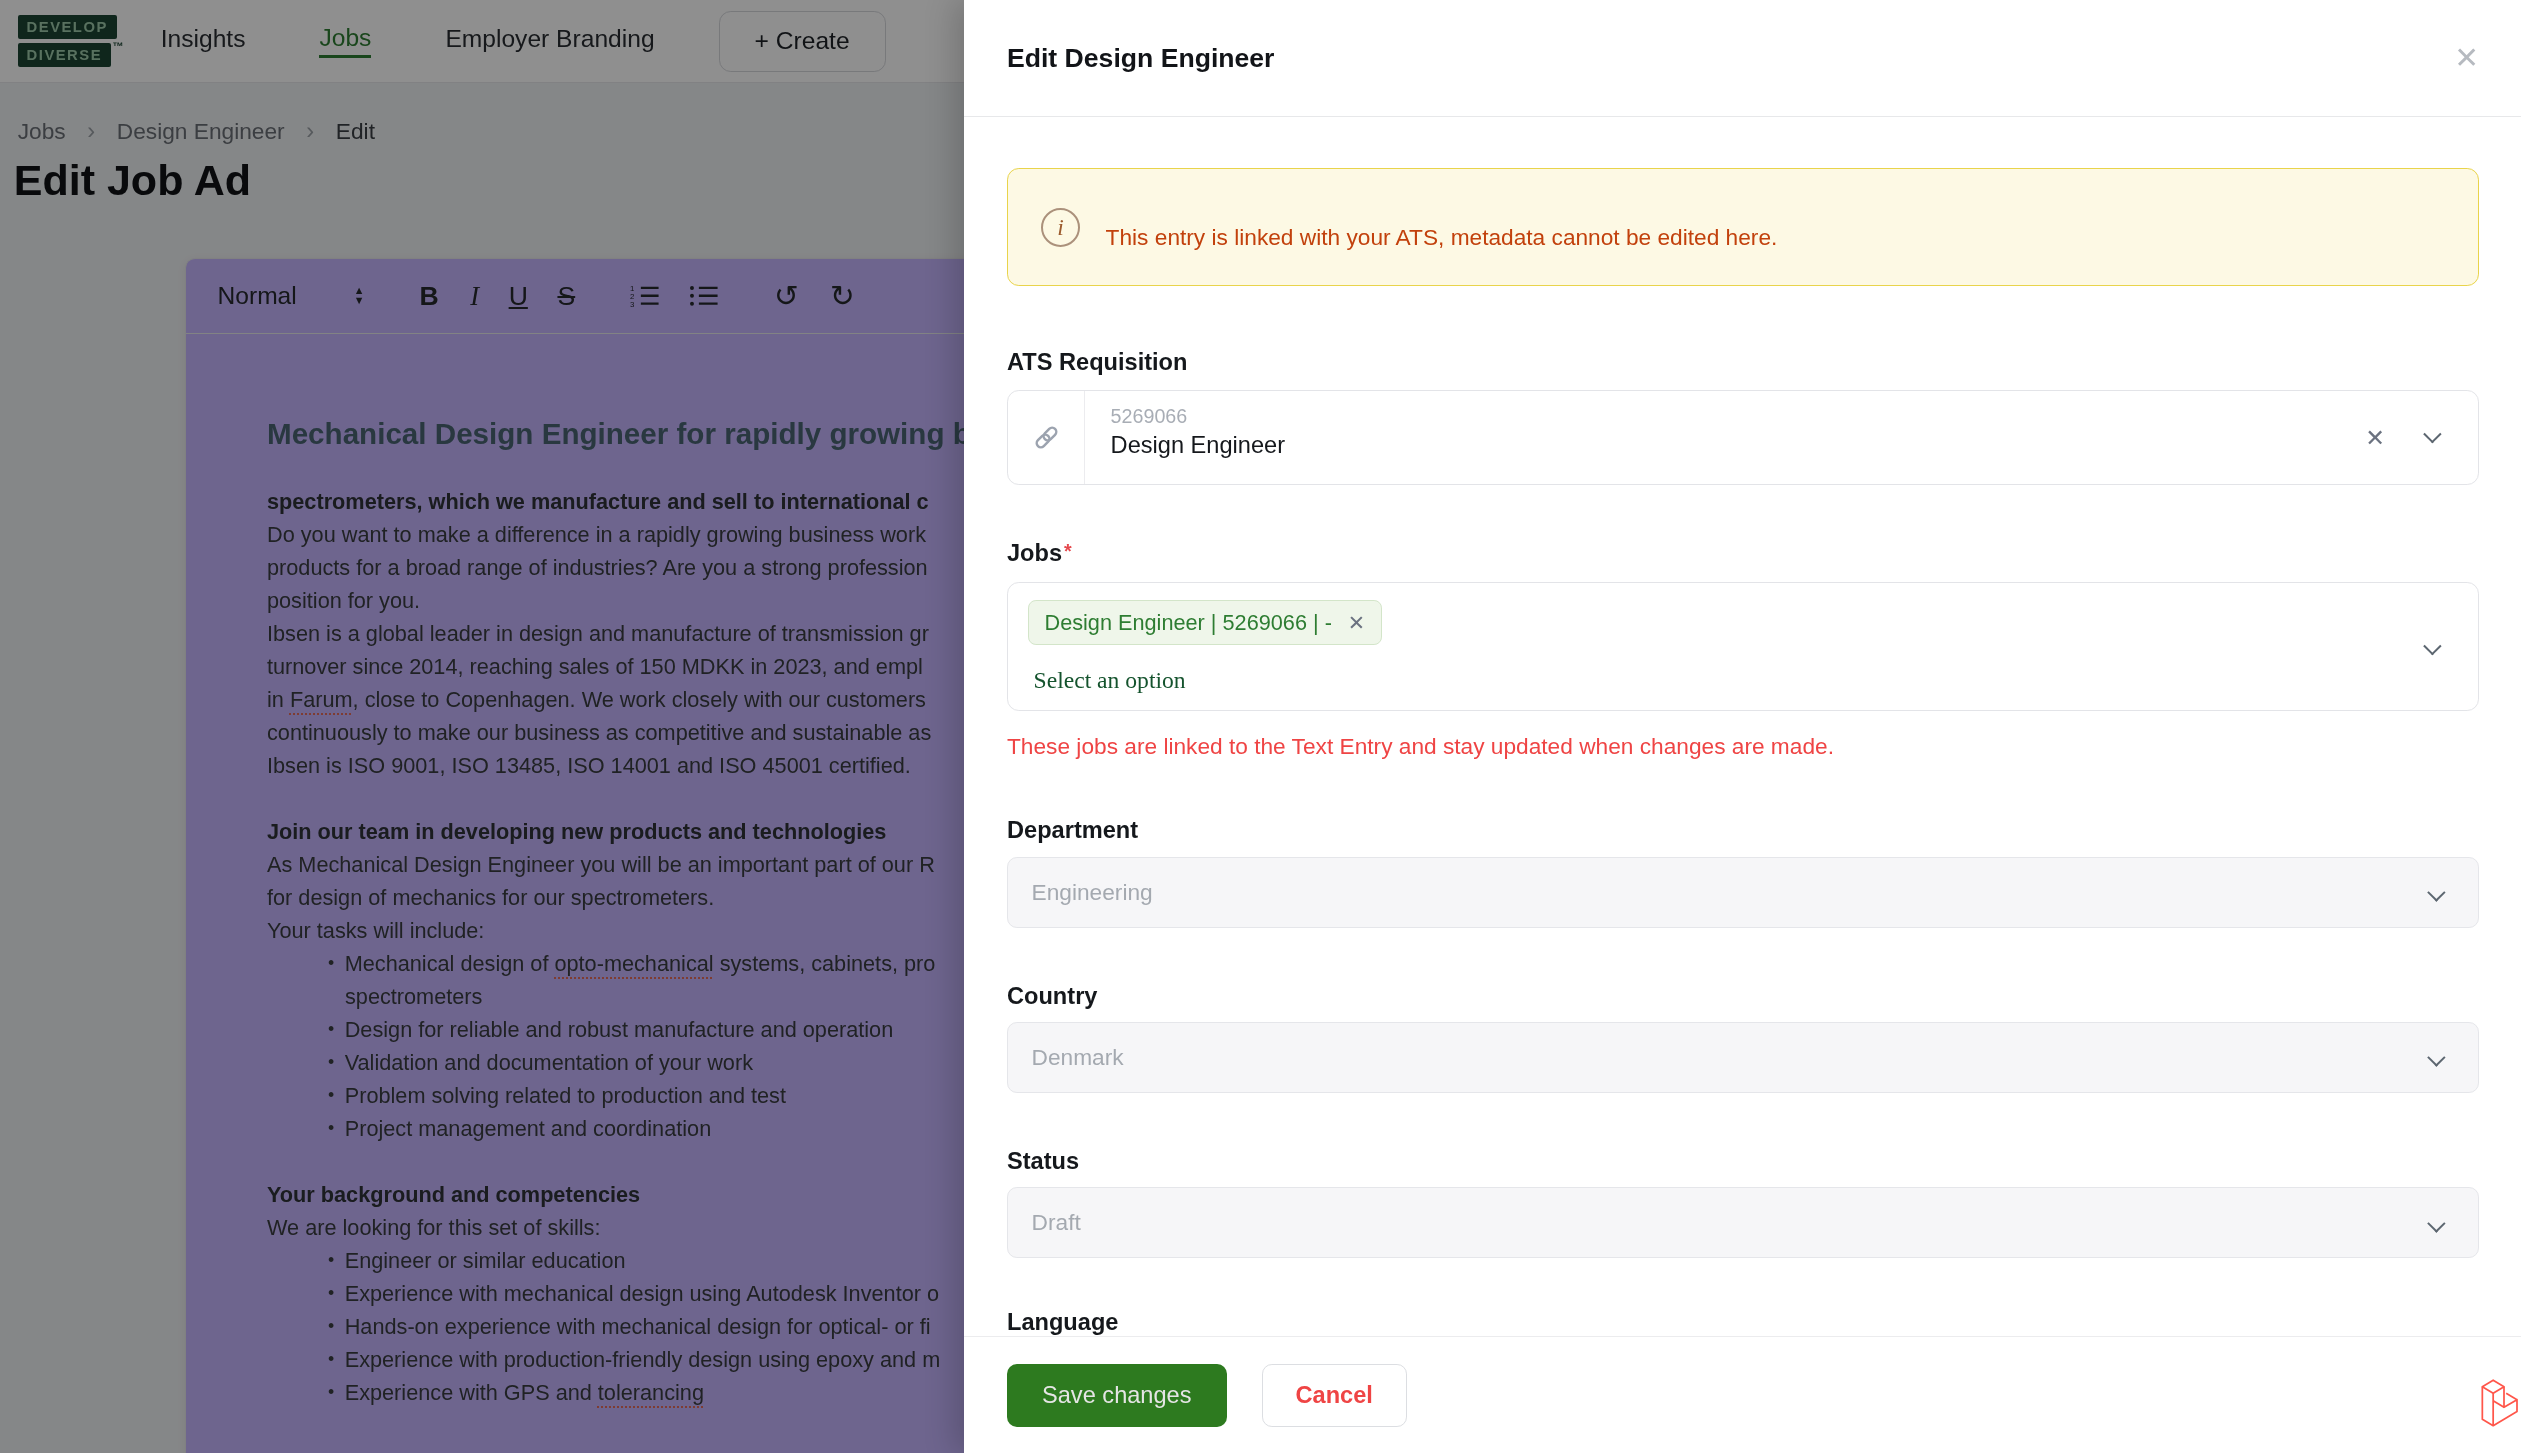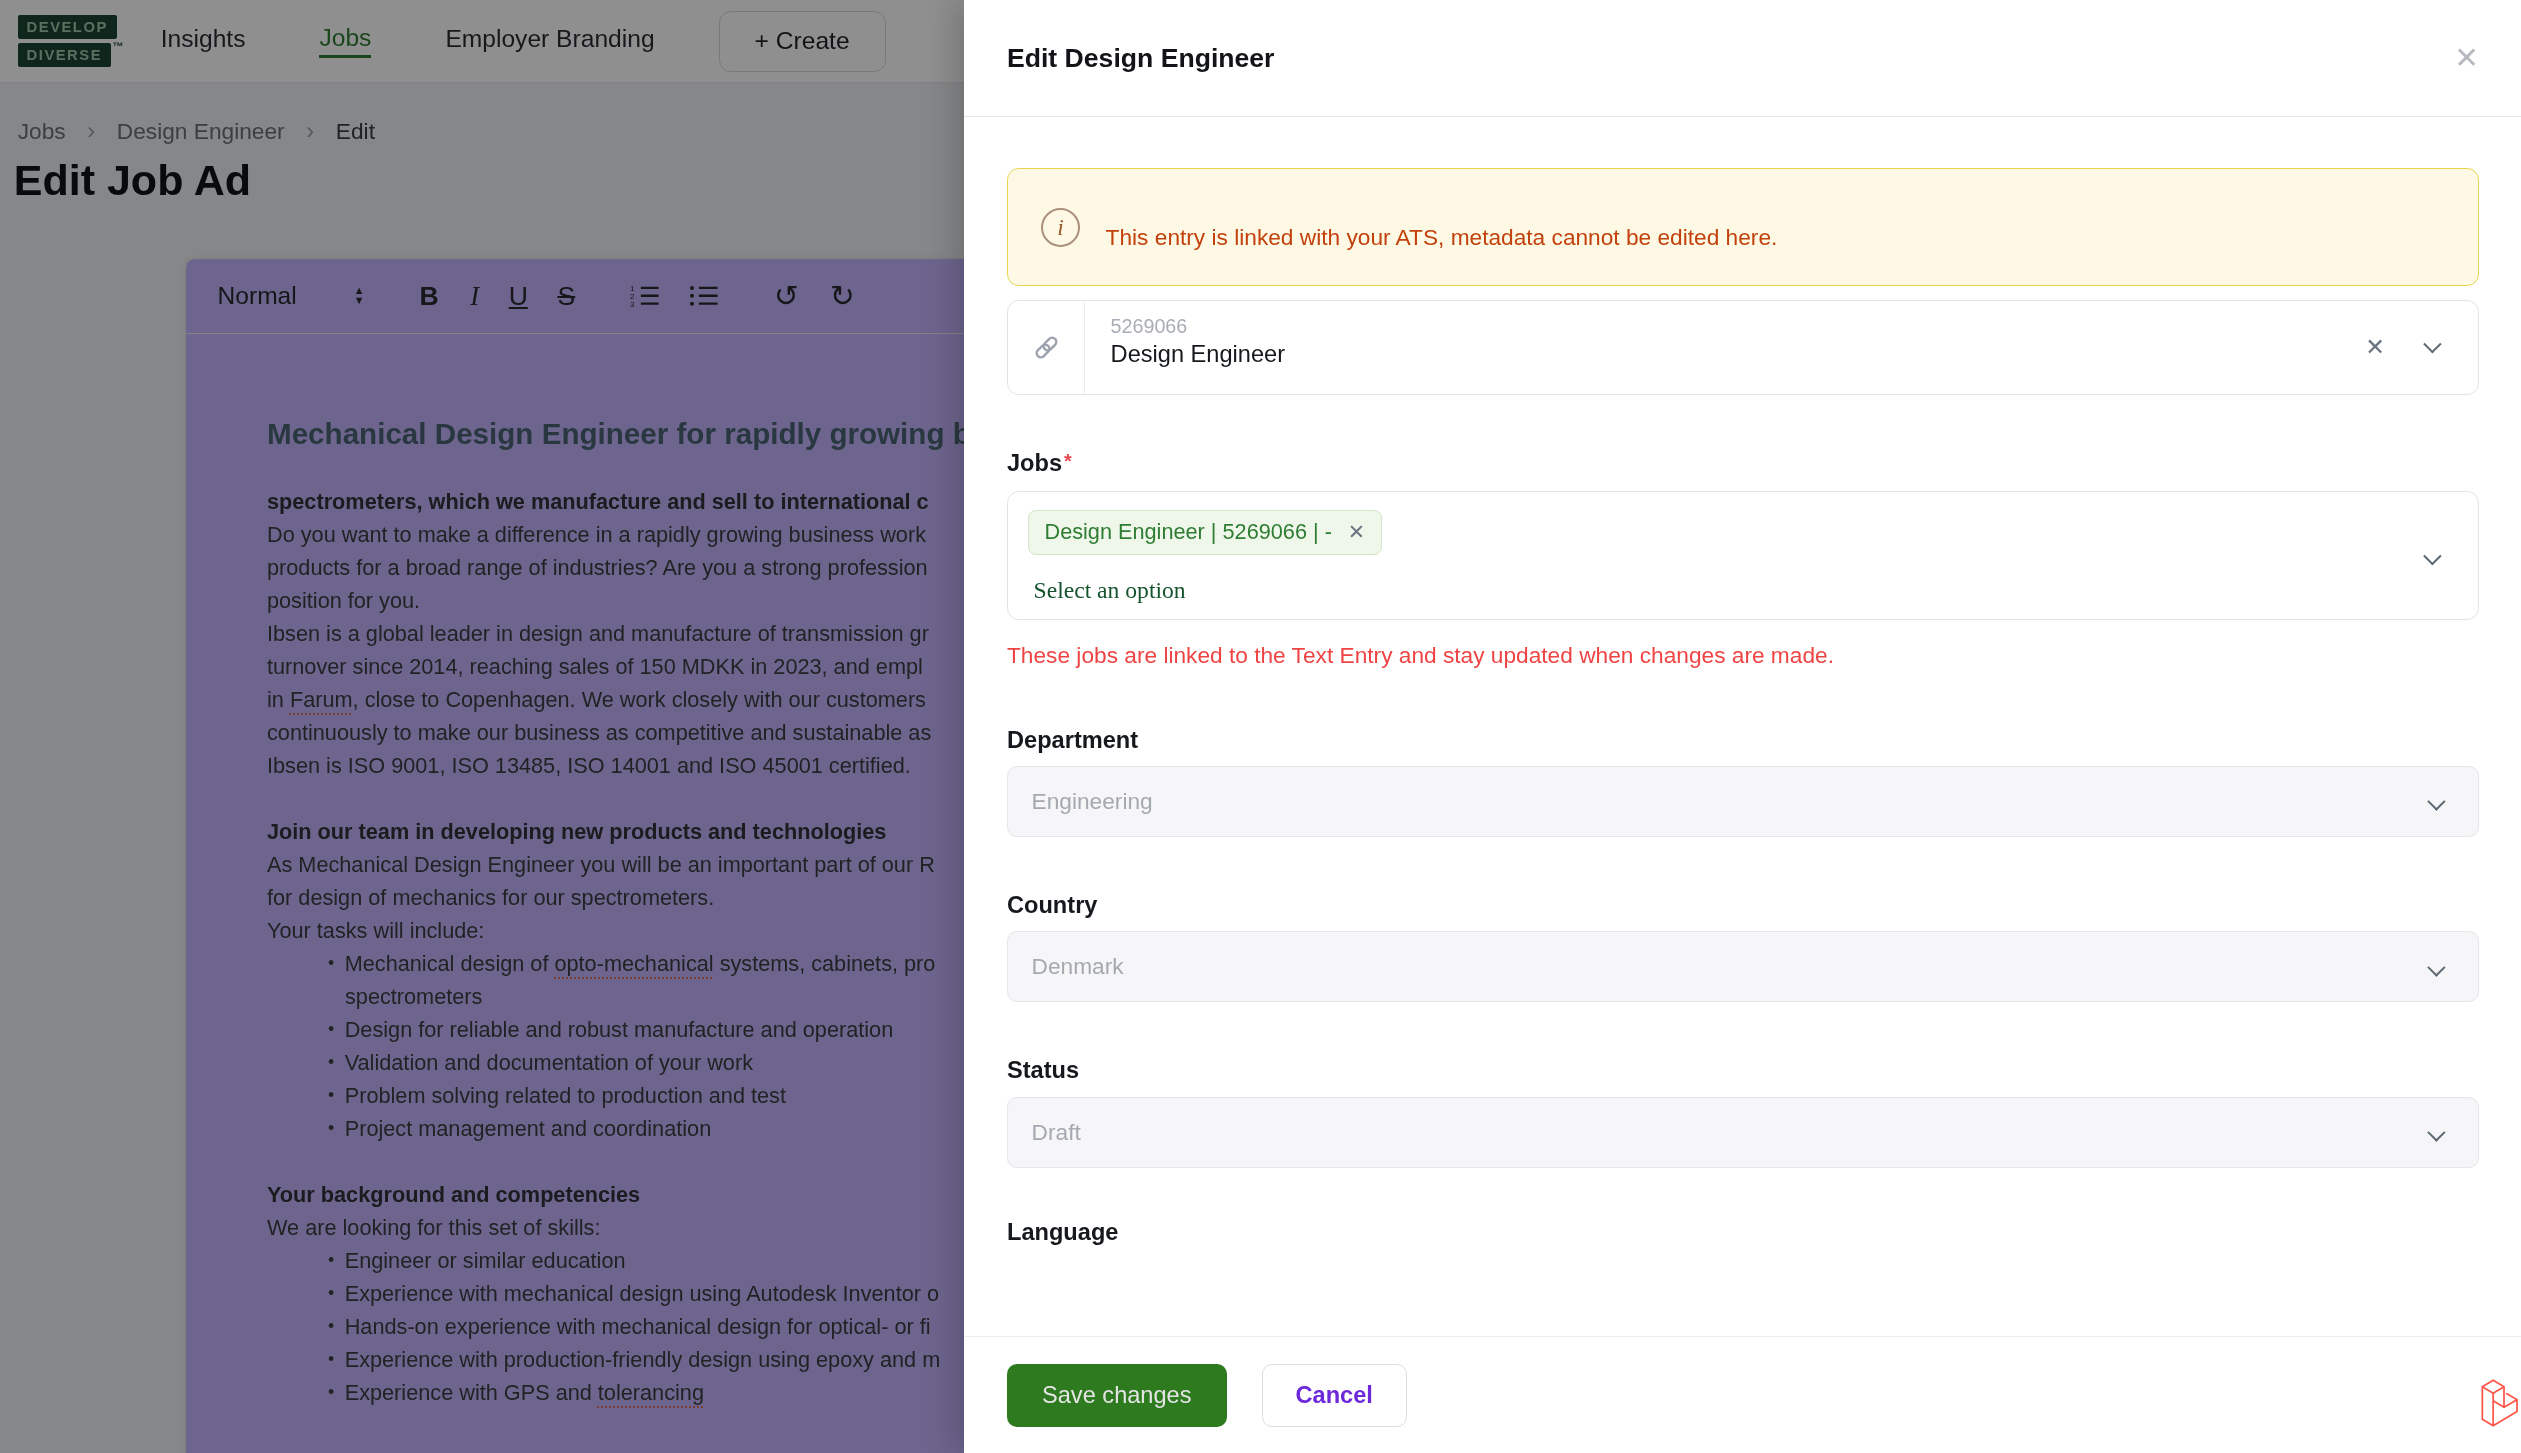--- a/index.html
+++ b/index.html
@@ -94,21 +94,21 @@
   .helper{margin-top:21.7px; font-size:22.7px; color:#ef4444; height:29.6px;}
   .select{margin-top:11.8px; height:71px; border:1px solid #e5e6ea; border-radius:9.9px; background:#f6f6f8;
           display:flex; align-items:center; padding:0 39px 0 23.6px; position:relative;}
   .select-value{font-size:22.7px; color:#a4a9b0;}
   .select .chev{position:absolute; right:35px;}
   
   .modal-footer{position:absolute; left:0; right:0; bottom:0; height:118px; background:#fff;
                 border-top:1px solid #ececee; display:flex; align-items:center; padding-left:43px; gap:35px;}
   .btn-save{height:63px; padding:0 35px; background:#2d7a1f; color:#e5e5e5; font-size:23.6px; font-weight:normal;
             border:none; border-radius:9.9px; cursor:pointer; font-family:"Liberation Sans", sans-serif;}
-  .btn-cancel{height:63px; padding:0 33px; background:#fff; color:#6d28d9; font-size:23.6px; font-weight:bold;
+  .btn-cancel{height:63px; padding:0 33px; background:#fff; color:#ef4444; font-size:23.6px; font-weight:bold;
               border:1.5px solid #dcdee2; border-radius:9.9px; cursor:pointer; font-family:"Liberation Sans", sans-serif;}
   
   .corner-logo{position:absolute; right:-7.9px; bottom:3.9px; z-index:30;}
 </style>
 </head>
 <body>
 
 <div class="screen">
 
   <div class="topbar">
@@ -244,20 +244,21 @@
       <div class="modal-close">✕</div>
     </div>
 
     <div class="modal-body">
 
       <div class="banner">
         <span class="info-ic">i</span>
         <span class="banner-text">This entry is linked with your ATS, metadata cannot be edited here.</span>
       </div>
 
+      <div class="fld-label ats-label">ATS Requisition</div>
       <div class="ats-box">
         <div class="ats-iconcell">
           <svg width="33" height="33" viewBox="0 0 24 24" fill="none" stroke="#9ca3af" stroke-width="1.8" stroke-linecap="round">
             <g transform="rotate(-45 12 12)">
               <rect x="3.2" y="9" width="10.5" height="6" rx="3"></rect>
               <rect x="10.3" y="9" width="10.5" height="6" rx="3"></rect>
             </g>
           </svg>
         </div>
         <div class="ats-texts">

